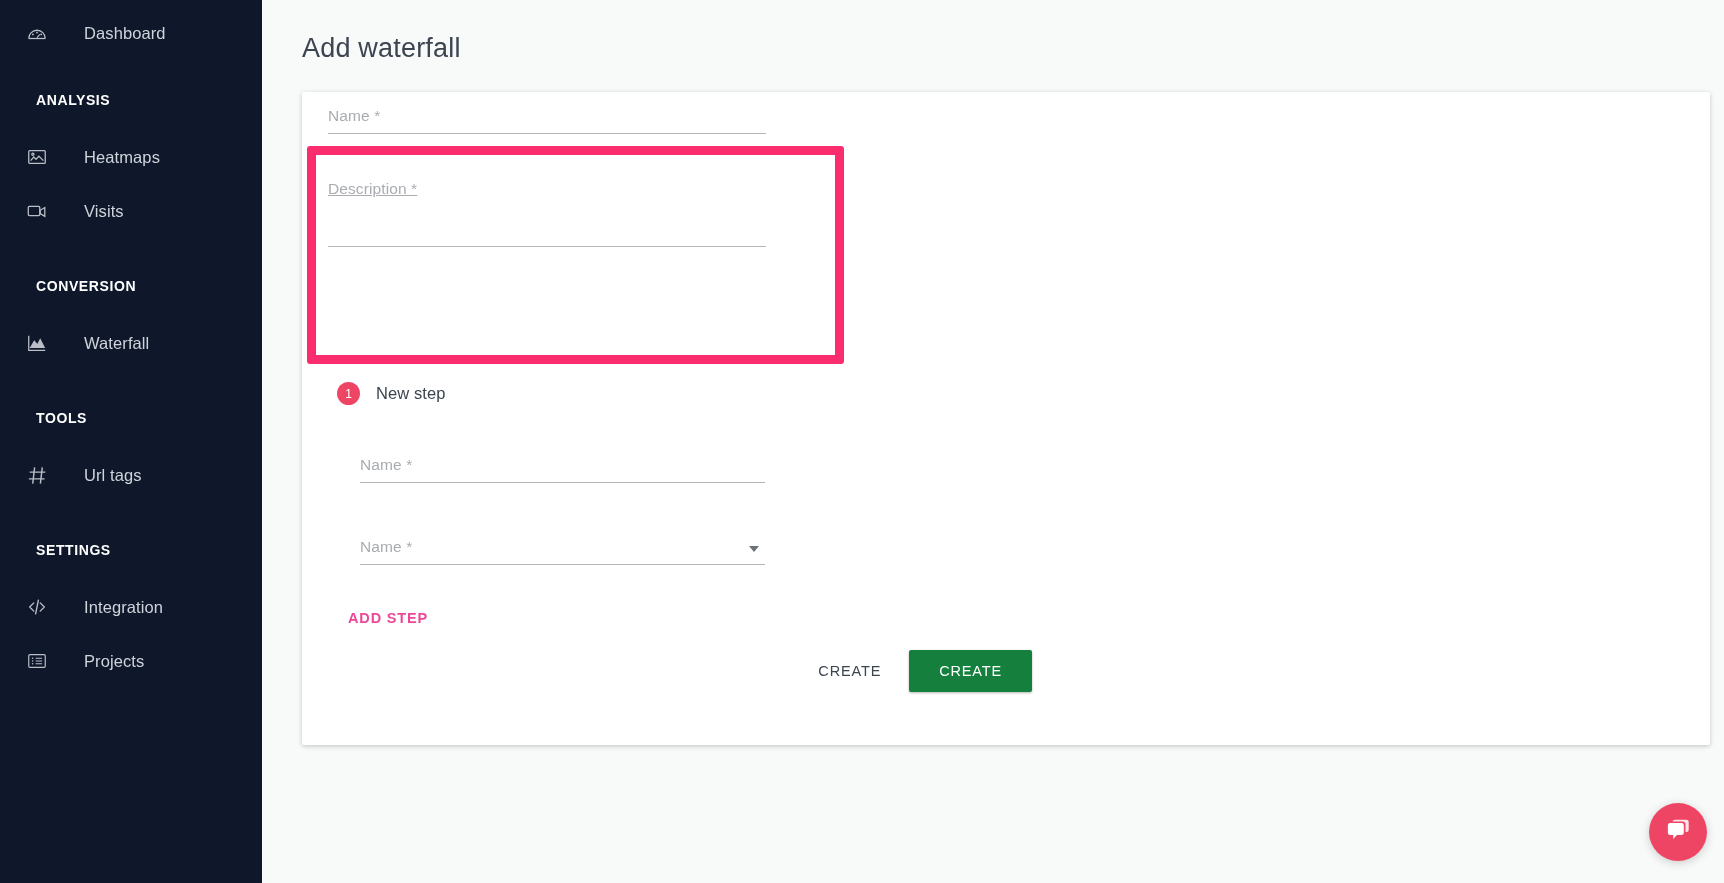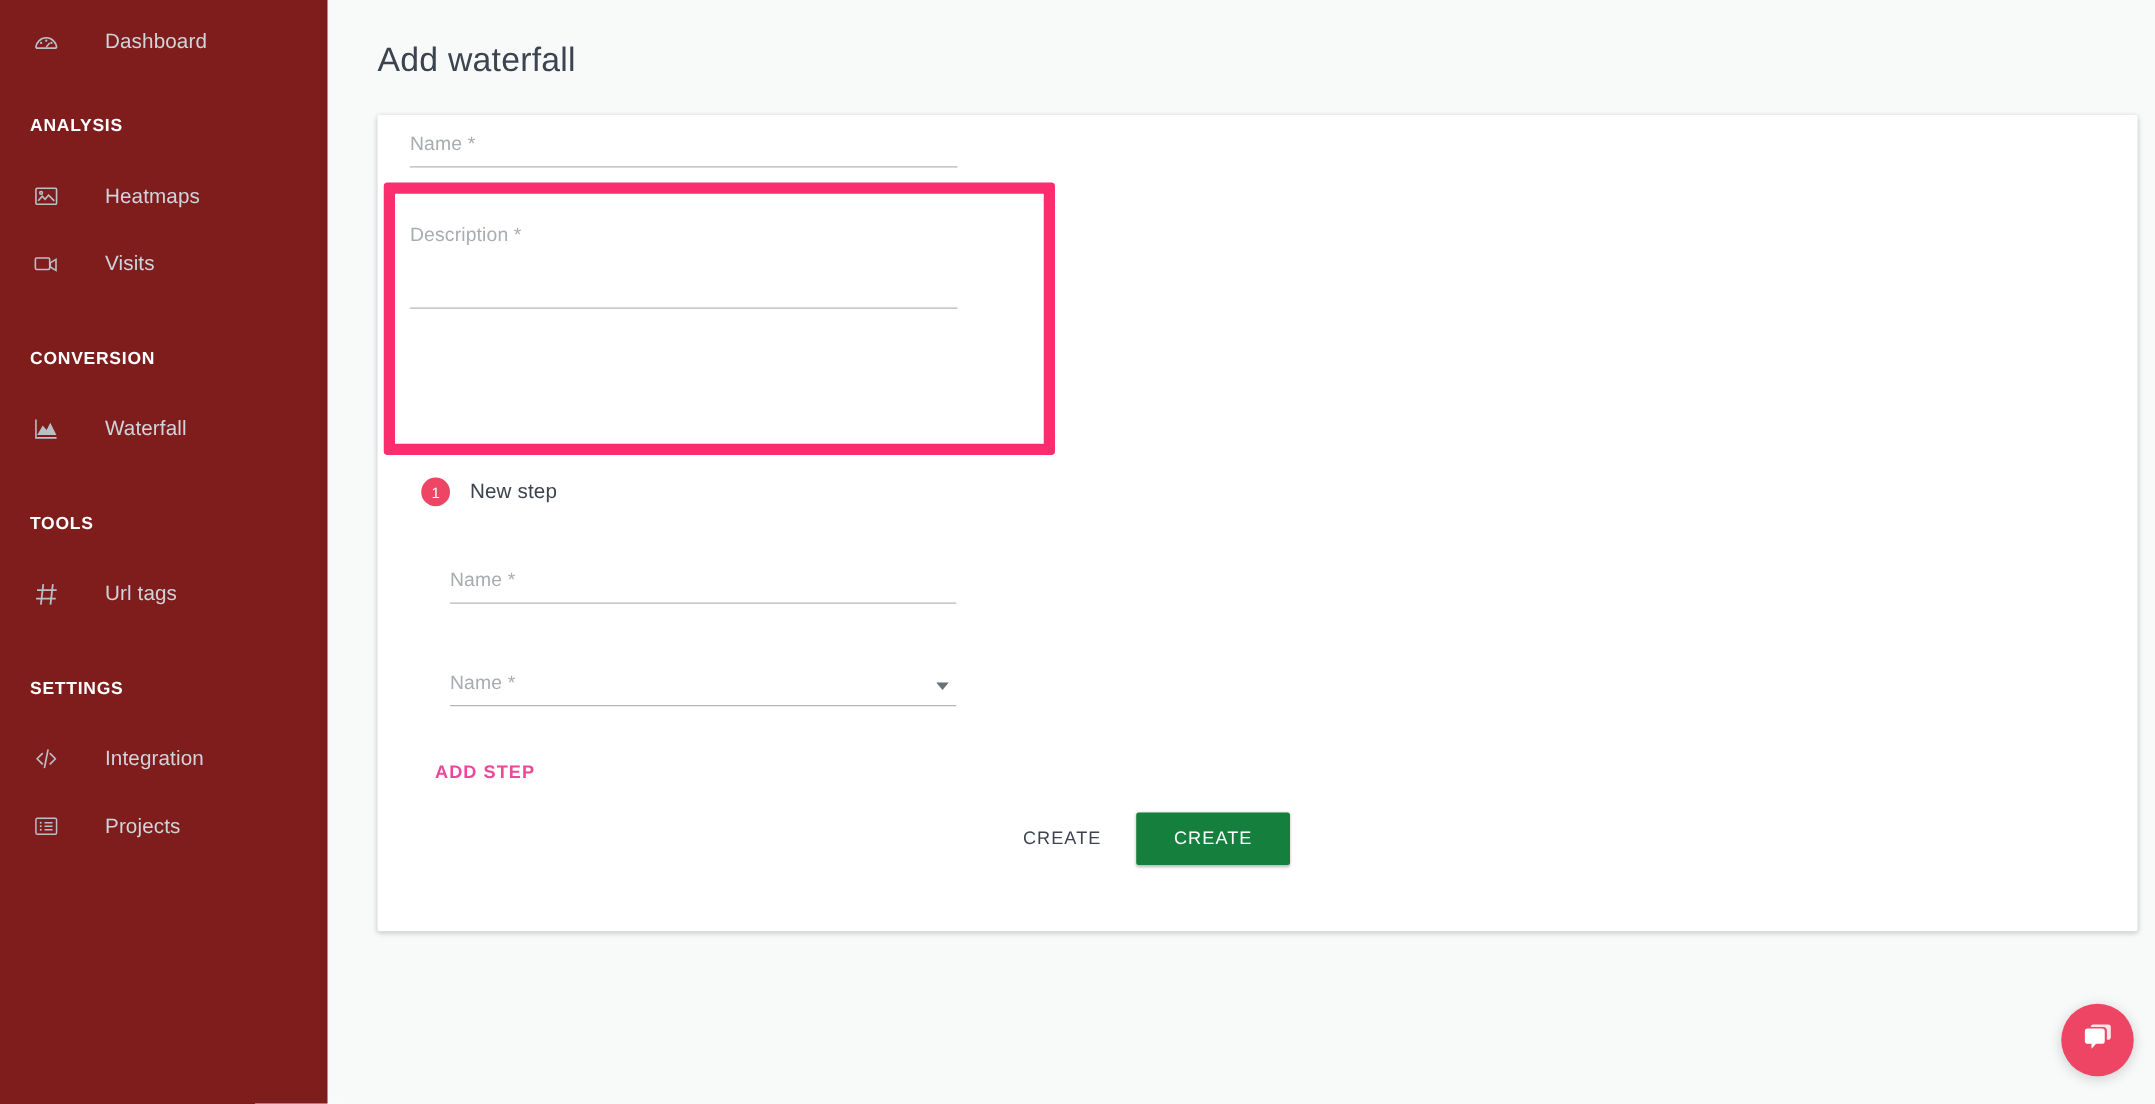--- a/index.html
+++ b/index.html
@@ -15,21 +15,21 @@
     overflow: hidden;
     position: relative;
   }
 
   
   #sidebar {
     position: absolute;
     left: 0; top: 0;
     width: 262px;
     height: 883px;
-    background: #7f1d1d;
+    background: #0f172a;
     padding-top: 0;
   }
   .nav-item {
     display: flex;
     align-items: center;
     height: 54px;
     padding-left: 26px;
     cursor: pointer;
   }
   .nav-item .nav-icon {
@@ -41,21 +41,21 @@
     color: #b9bec7;
   }
   .nav-item .nav-label {
     margin-left: 24px;
     font-size: 16.5px;
     color: #cfd4db;
     letter-spacing: .1px;
     white-space: nowrap;
   }
   .nav-section {
-    padding-left: 24px;
+    padding-left: 36px;
     color: #ffffff;
     font-size: 14px;
     font-weight: bold;
     letter-spacing: .6px;
     height: 40px;
     display: flex;
     align-items: center;
   }
   .sp-dash    { margin-top: 6px; }
   .sp-analysis{ margin-top: 20px; }
@@ -128,21 +128,21 @@
     width: 438px;
   }
   #field-name .placeholder { position: absolute; left: 0; top: 0; }
   #field-name .underline   { top: 26px; width: 438px; }
 
   #field-description {
     left: 26px;
     top: 88px;
     width: 438px;
   }
-  #field-description .placeholder { position: absolute; left: 0; top: 0; }
+  #field-description .placeholder { position: absolute; left: 0; top: 0; text-decoration: underline; }
   #field-description .underline   { top: 66px; width: 438px; }
 
   
   #step-header {
     position: absolute;
     left: 35px;
     top: 290px;
     display: flex;
     align-items: center;
   }

